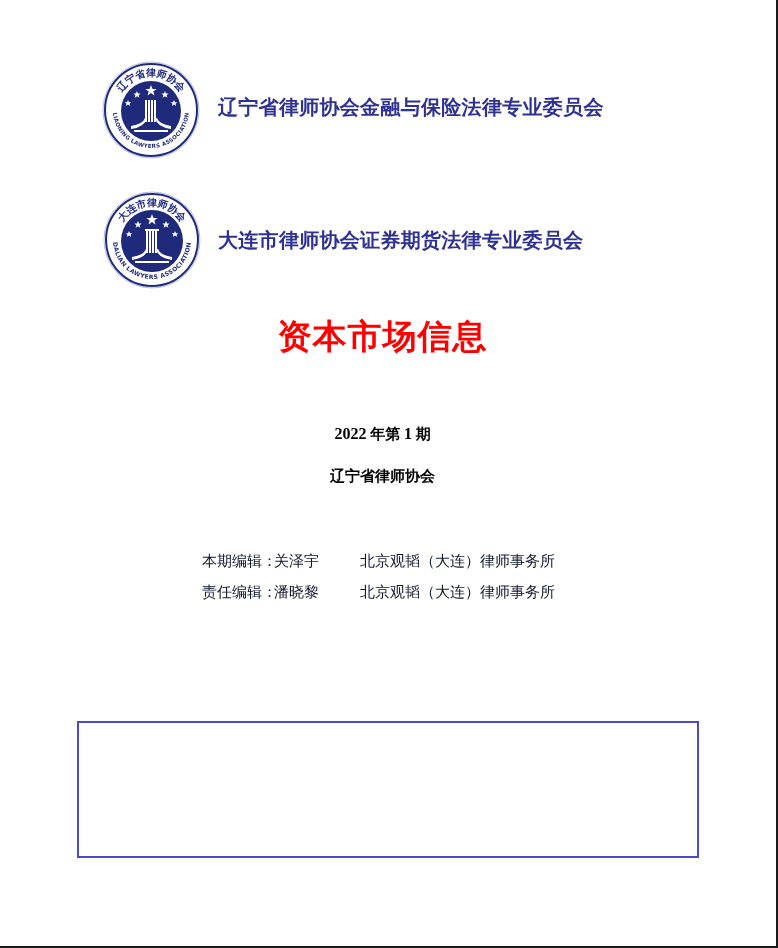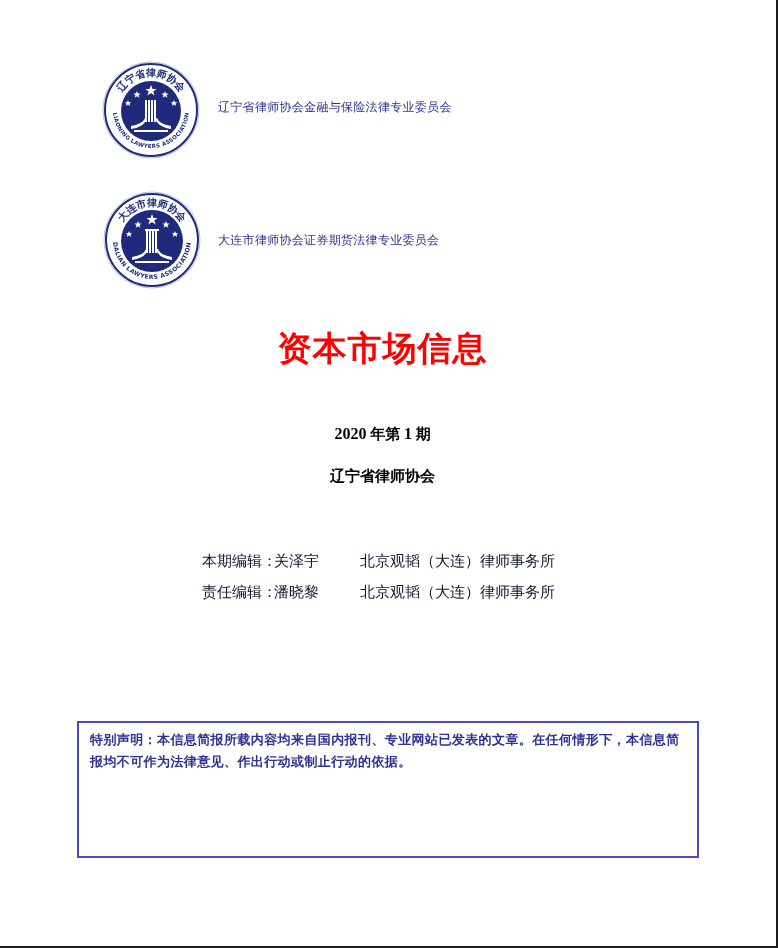--- a/index.html
+++ b/index.html
@@ -10,28 +10,28 @@
     }
     .page-frame-right { position: absolute; left: 776px; top: 0; width: 2px; height: 948px; background: #1a1a1a; }
     .page-frame-bottom { position: absolute; left: 0; top: 946px; width: 778px; height: 2px; background: #1a1a1a; }
 
     .logo { position: absolute; width: 100px; height: 100px; }
     .logo svg { width: 100%; height: 100%; display: block; }
     .logo-1 { left: 101px; top: 60px; }
     .logo-2 { left: 102px; top: 190px; }
 
     .org-name {
-      position: absolute; color: #2e3192; font-weight: normal;
-      font-size: 12px; letter-spacing: 0.3px; white-space: nowrap; line-height: 24px; text-align: right;
+      position: absolute; color: #2e3192; font-weight: bold;
+      font-size: 20px; letter-spacing: 0.3px; white-space: nowrap; line-height: 24px; text-align: right;
     }
     .org-1 { left: 218px; top: 95px; }
     .org-2 { left: 218px; top: 228px; }
 
     .main-title {
-      position: absolute; left: 0; width: 765px; top: 326px; text-align: center;
+      position: absolute; left: 0; width: 765px; top: 314px; text-align: center;
       color: #ff0000; font-weight: bold; font-size: 34px; letter-spacing: 1px; line-height: 44px;
     }
 
     .issue-line {
       position: absolute; left: 0; width: 765px; text-align: center;
       color: #000; font-weight: bold; font-size: 15px; line-height: 20px;
     }
     .issue-year { top: 424px; font-family: "Liberation Serif", "DejaVu Serif", serif; }
     .issue-year .num { font-family: "Liberation Serif", serif; font-size: 16px; }
     .issue-total { top: 466px; }
@@ -118,26 +118,25 @@
       <path d="M 70 67 Q 58 65 56 59 L 54 59 Q 56 68 70 70 Z"></path>
       <rect x="33" y="71" width="34" height="2"></rect>
     </g>
   </svg>
 </div>
 <div class="org-name org-2">大连市律师协会证券期货法律专业委员会</div>
 
 <div class="main-title">资本市场信息</div>
 
 <div class="issue-line issue-year">
-  <span class="num">2020</span><span> 年第 </span><span class="num">1</span><span> 期</span>
+  <span class="num">2022</span><span> 年第 </span><span class="num">1</span><span> 期</span>
 </div>
 <div class="issue-line issue-total">辽宁省律师协会</div>
 
 <div class="editor-row editor-1">
   <span class="role">本期编辑：</span><span class="name">关泽宇</span><span class="firm">北京观韬（大连）律师事务所</span>
 </div>
 <div class="editor-row editor-2">
   <span class="role">责任编辑：</span><span class="name">潘晓黎</span><span class="firm">北京观韬（大连）律师事务所</span>
 </div>
 
 <div class="notice-box">
-  <div class="notice-para notice-1">特别声明：本信息简报所载内容均来自国内报刊、专业网站已发表的文章。在任何情形下，本信息简报均不可作为法律意见、作出行动或制止行动的依据。</div>
 </div>
 
 </body></html>

